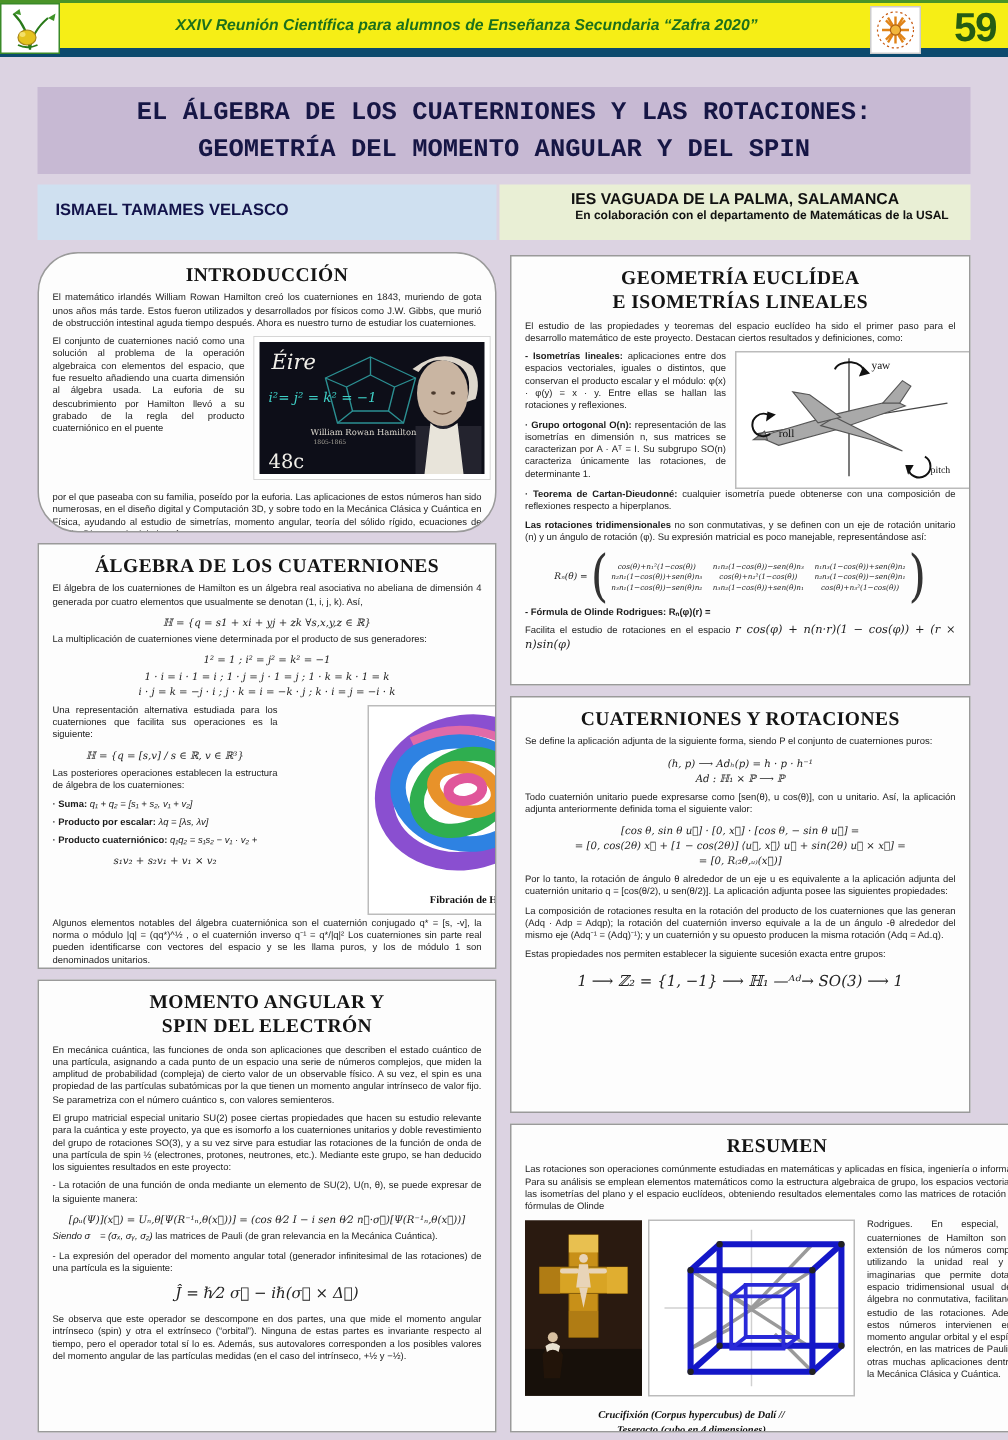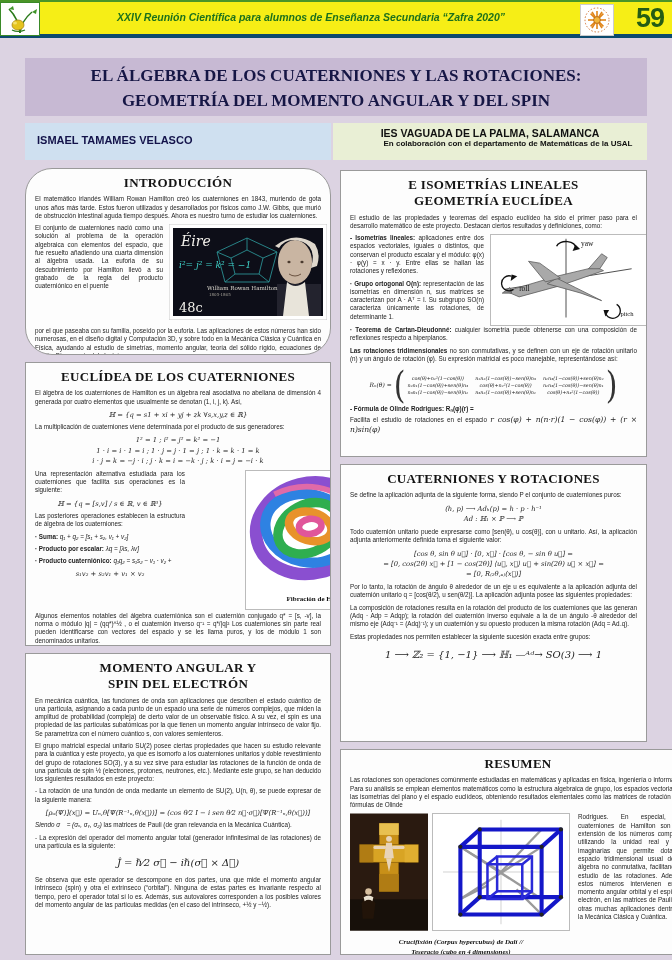--- a/index.html
+++ b/index.html
@@ -1,27 +1,27 @@
 <!DOCTYPE html>
 <html><head>
 <meta charset="utf-8">
 <style>
   * { margin:0; padding:0; box-sizing:border-box; }
   body { background:#b9aec6; font-family:"Liberation Sans", sans-serif; }
   .poster { position:relative; width:672px; height:960px; background:#dcd3e2; overflow:hidden; margin:0 auto; }
 
   
-  .header { position:absolute; left:0; top:0; width:672px; height:38px; background:#f6ee16; border-top:2px solid #4a9428; border-bottom:4px solid #0c4a6e; }
+  .header { position:absolute; left:0; top:0; width:672px; height:38px; background:#f6ee16; border-top:2px solid #4a9428; border-bottom:6px solid #0c4a6e; }
   .logo-left { position:absolute; left:0; top:0; width:40px; height:34px; background:#fff; border:1px solid #3a8a28; }
   .header-title { position:absolute; left:60px; right:110px; top:9px; text-align:center; font-style:italic; font-weight:bold; font-size:10.5px; color:#1c701c; }
   .logo-right { position:absolute; right:58px; top:2px; width:34px; height:32px; background:#fff; border:1px solid #ccc; }
   .header-num { position:absolute; right:8px; top:1px; font-size:27px; font-weight:bold; color:#245c14; letter-spacing:-1px; }
 
   
-  .main-title { position:absolute; left:25px; top:58px; width:622px; height:58px; background:#c7b9d3; text-align:center; font-family:Liberation Serif, serif; font-weight:bold; font-size:17px; line-height:1.45; color:#161645; padding-top:6px; }
+  .main-title { position:absolute; left:25px; top:58px; width:622px; height:58px; background:#c7b9d3; text-align:center; font-family:Liberation Mono, monospace; font-weight:bold; font-size:17px; line-height:1.45; color:#161645; padding-top:6px; }
   .author-box { position:absolute; top:123px; height:37px; }
   .author-left { left:25px; width:306px; background:#cfe0f0; font-weight:bold; font-size:11px; color:#13134a; padding:11px 0 0 12px; }
   .author-right { left:333px; width:314px; background:#e9efd5; text-align:center; color:#111; }
   .author-right .inst { font-weight:bold; font-size:10.5px; padding-top:4px; }
   .author-right .collab { font-weight:bold; font-size:8px;padding-left:36px; }
 
   
   .panel { position:absolute; background:#fdfdfd; border:1px solid #9a9a9a; padding:4px 9px; overflow:hidden; }
   .heading { text-align:center; font-family:"Liberation Serif", serif; font-weight:bold; font-size:13px; color:#141414; letter-spacing:0.3px; line-height:1.25; margin:2px 0 4px 0; }
   .body-text { font-size:6.3px; line-height:1.32; color:#1c1c1c; text-align:justify; margin-bottom:4px; }
@@ -115,21 +115,21 @@
           <text x="38" y="66" fill="#dcd8ce" font-family="DejaVu Serif, serif" font-size="5.6">William Rowan Hamilton</text>
           <text x="40" y="72" fill="#a8a49a" font-family="DejaVu Serif, serif" font-size="4">1805-1865</text>
           <text x="10" y="88" fill="#f2f0ea" font-family="DejaVu Serif, serif" font-size="13">48c</text>
         </svg>
       </div>
     </div>
     <p class="body-text">por el que paseaba con su familia, poseído por la euforia. Las aplicaciones de estos números han sido numerosas, en el diseño digital y Computación 3D, y sobre todo en la Mecánica Clásica y Cuántica en Física, ayudando al estudio de simetrías, momento angular, teoría del sólido rígido, ecuaciones  de Pauli y Dirac o spin del electrón.</p>
   </div>
 
   <div class="panel" style="left:25px; top:362px; width:306px; height:284px;">
-    <div class="heading">EUCLÍDEA DE LOS CUATERNIONES</div>
+    <div class="heading">ÁLGEBRA DE LOS CUATERNIONES</div>
     <p class="body-text">El álgebra de los cuaterniones de Hamilton es un álgebra real asociativa no abeliana de dimensión 4 generada por cuatro elementos que usualmente se denotan (1, i, j, k). Así,</p>
     <div class="formula">ℍ = {q = s1 + xi + yj + zk    ∀s,x,y,z ∈ ℝ}</div>
     <p class="body-text" style="margin-top:3px;">La multiplicación de cuaterniones viene determinada por el producto de sus generadores:</p>
     <div class="formula">1² = 1 ;  i² = j² = k² = −1</div>
     <div class="formula">1 · i = i · 1 = i ;  1 · j = j · 1 = j ; 1 · k = k · 1 = k</div>
     <div class="formula">i · j = k = −j · i ;  j · k = i = −k · j ;  k · i = j = −i · k</div>
     <div class="flexrow" style="margin-top:4px;gap:48px;">
       <div style="width:150px; flex:none;">
         <p class="body-text">Una representación alternativa estudiada para los cuaterniones que facilita sus operaciones es la siguiente:</p>
         <div class="formula">ℍ = {q = [s,v] / s ∈ ℝ, v ∈ ℝ³}</div>
@@ -173,22 +173,22 @@
     <p class="body-text">-  La rotación de una función de onda mediante un elemento de SU(2), U(n, θ), se puede expresar de la siguiente manera:</p>
     <div class="formula">[ρᵤ(Ψ)](x⃗) = Uₙ,θ[Ψ(R⁻¹ₙ,θ(x⃗))] = (cos θ⁄2 I − i sen θ⁄2 n⃗·σ⃗)[Ψ(R⁻¹ₙ,θ(x⃗))]</div>
     <p class="body-text" style="margin-top:3px;"><i>Siendo  σ⃗ = (σₓ, σᵧ, σ₂)</i><span> las matrices de Pauli (de gran relevancia en la Mecánica Cuántica).</span></p>
     <p class="body-text">-  La expresión del operador del momento angular total (generador infinitesimal de las rotaciones) de una partícula es la siguiente:</p>
     <div class="formula formula-lg" style="margin:5px 0 6px 0;">Ĵ = ℏ⁄2 σ⃗ − iℏ(σ⃗ × Δ⃗)</div>
     <p class="body-text">Se observa que este operador se descompone en dos partes, una que mide el momento angular intrínseco (spin) y otra el extrínseco (“orbital”). Ninguna de estas partes es invariante respecto al tiempo, pero el operador total sí lo es. Además, sus autovalores corresponden a los posibles valores del momento angular de las partículas medidas (en el caso del intrínseco, +½ y −½).</p>
   </div>
 
   <div class="panel" style="left:340px; top:170px; width:307px; height:287px;">
     <div class="heading">
+      <div>GEOMETRÍA EUCLÍDEA</div>
       <div>E ISOMETRÍAS LINEALES</div>
-      <div>GEOMETRÍA EUCLÍDEA</div>
     </div>
     <p class="body-text">El estudio de las propiedades y teoremas del espacio euclídeo ha sido el primer paso para el desarrollo matemático de este proyecto. Destacan ciertos resultados y definiciones, como:</p>
     <div class="flexrow">
       <div style="width:134px; flex:none;">
         <p class="body-text"><b class="inlabel">-  Isometrías lineales:</b><span> aplicaciones entre dos espacios vectoriales, iguales o distintos, que conservan el producto escalar y el módulo: φ(x) · φ(y) =  x · y. Entre ellas se hallan las rotaciones y reflexiones.</span></p>
         <p class="body-text"><b class="inlabel">·  Grupo ortogonal O(n):</b><span> representación de las isometrías en dimensión n, sus matrices se caracterizan por A · Aᵀ = I.   Su subgrupo SO(n) caracteriza únicamente las rotaciones, de determinante 1.</span></p>
       </div>
       <div class="imgbox" style="width:168px; height:92px; flex:none;">
         <svg width="150" height="90" viewBox="0 0 160 96">
           <line x1="80" y1="4" x2="80" y2="88" stroke="#444" stroke-width="1"></line>

